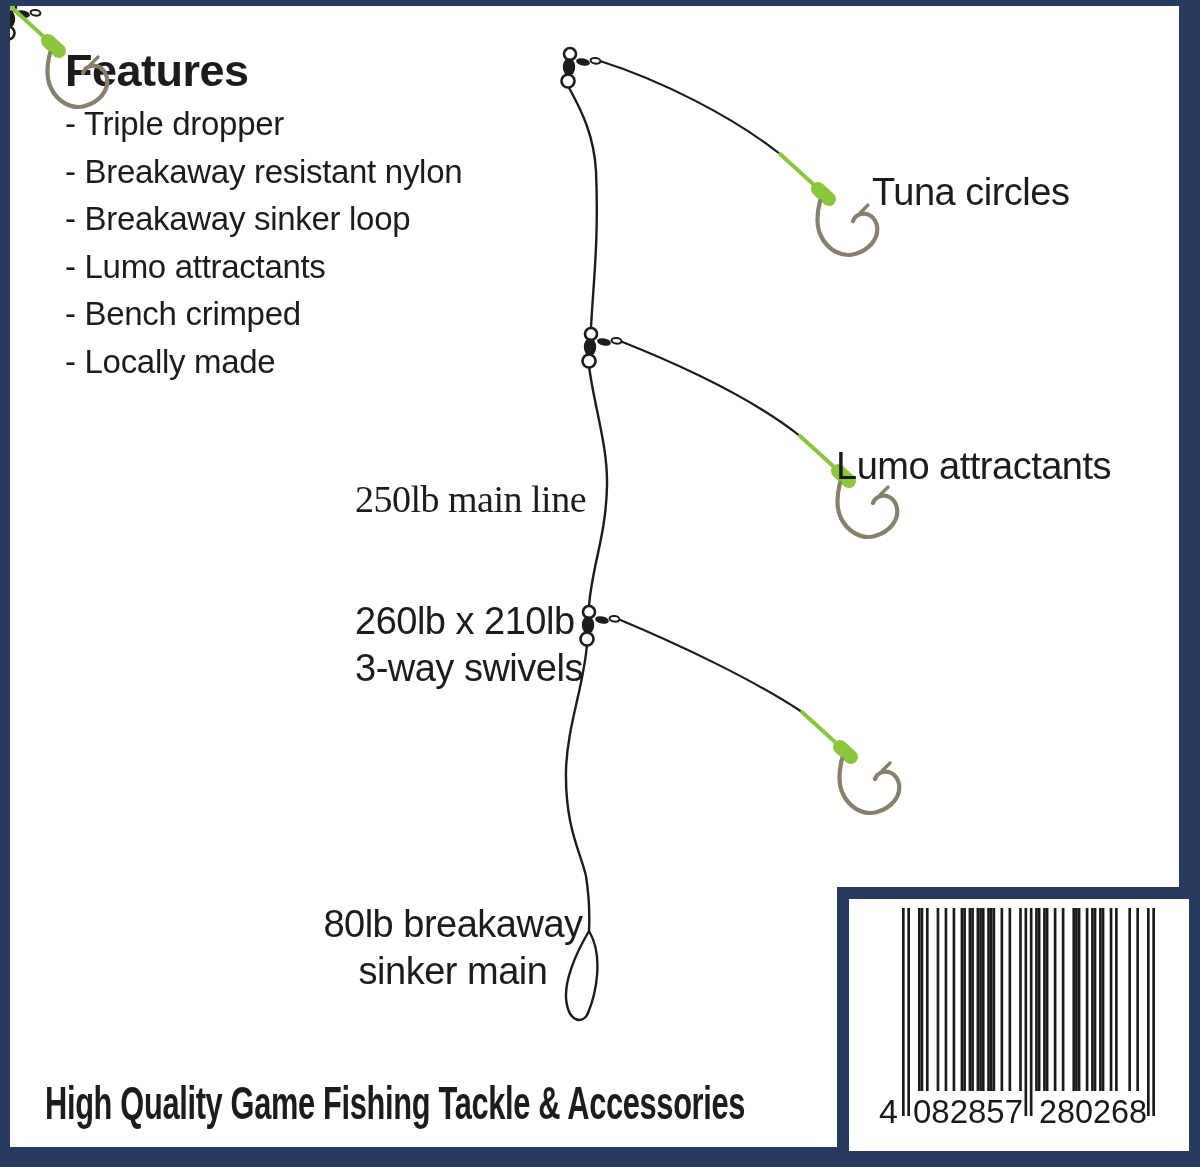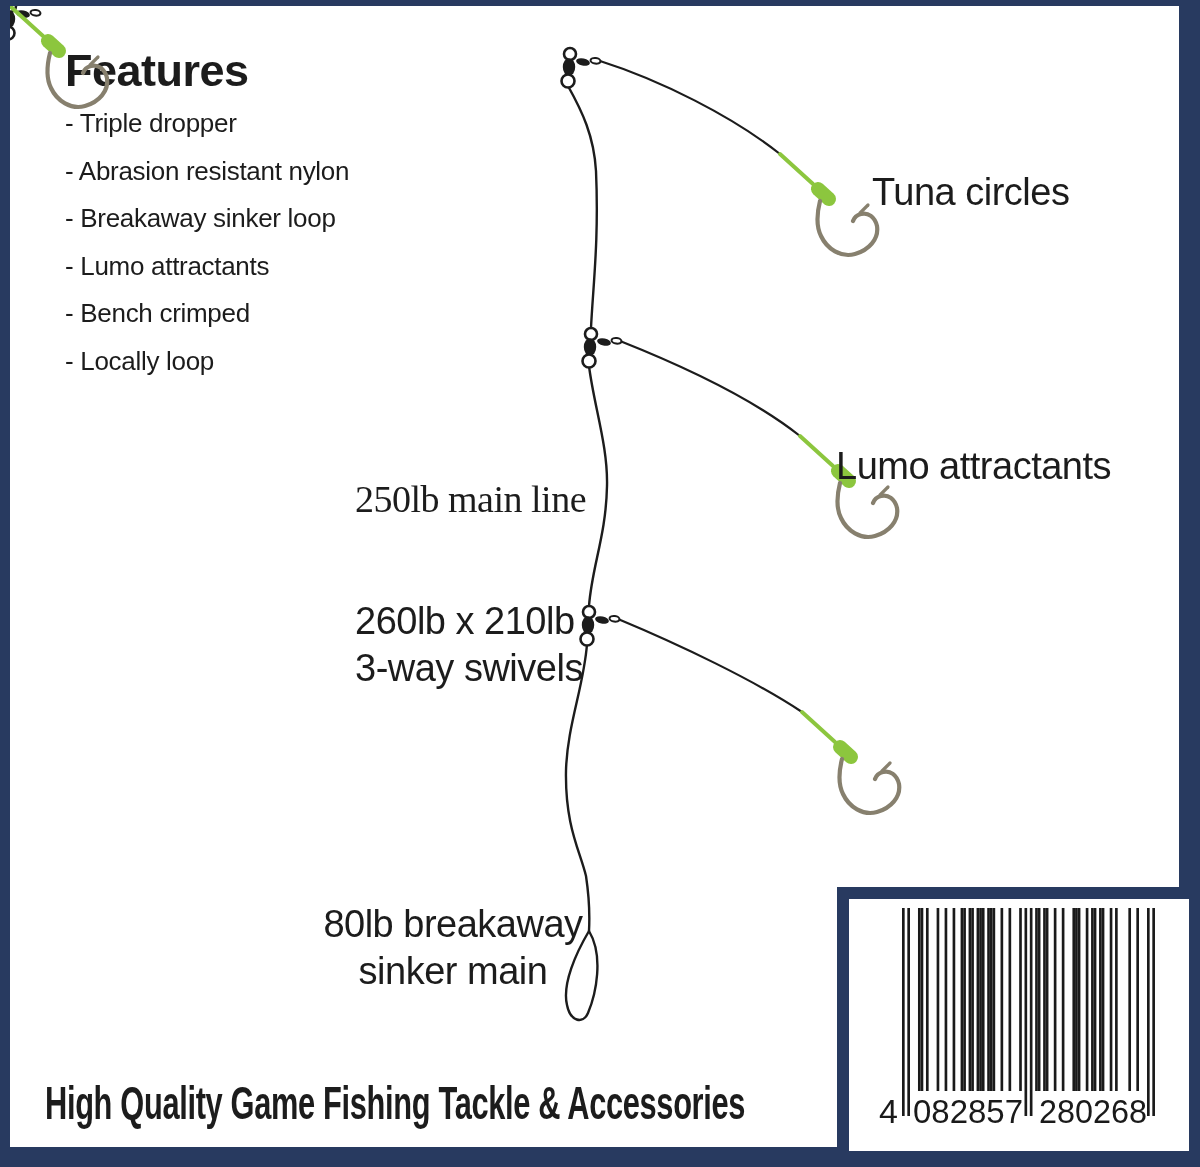--- a/index.html
+++ b/index.html
@@ -26,21 +26,21 @@
   .abs{position:absolute;}
   
   .features{left:55px;top:38px;color:var(--ink);}
   .features h1{
     margin:0 0 2px 0;
     font-size:45px;line-height:54px;font-weight:700;
     letter-spacing:-0.5px;
   }
   .features ul{list-style:none;margin:0;padding:0;}
   .features li{
-    font-size:26px;line-height:47.5px;font-weight:400;
+    font-size:33px;line-height:47.5px;font-weight:400;
     letter-spacing:-0.3px;white-space:nowrap;
   }
   
   .dlabel{
     color:var(--ink);font-size:38px;line-height:47px;
     letter-spacing:-0.5px;white-space:nowrap;font-weight:400;
   }
   .lbl-tuna{left:862px;top:163px;}
   .lbl-lumo{left:826px;top:437px;}
   .lbl-mainline{left:345px;top:470px;font-family:Liberation Serif, serif;}
@@ -70,25 +70,25 @@
 </style>
 </head>
 <body>
 
 <div class="panel">
 
   <div class="abs features">
     <h1>Features</h1>
     <ul>
         <li>- Triple dropper</li>
-        <li>- Abrasion resistant nylon</li>
+        <li>- Breakaway resistant nylon</li>
         <li>- Breakaway sinker loop</li>
         <li>- Lumo attractants</li>
         <li>- Bench crimped</li>
-        <li>- Locally loop</li>
+        <li>- Locally made</li>
       </ul>
   </div>
 
   <svg class="rig" viewBox="0 0 1200 1167" aria-hidden="true">
 
     <g fill="none" stroke="var(--ink)" stroke-width="2.4" stroke-linecap="round">
       <path d="M558,80 C572,105 584,130 586,165 C589,235 583,280 581,322"></path>
       <path d="M579,360 C584,400 598,440 597,480 C596,530 582,560 579,600"></path>
       <path d="M577,638 C574,680 557,720 556,765 C555,820 570,845 576,870 C579,890 580,906 579,925"></path>
       <path d="M579,925 C566,947 552,978 557,999 C560,1015 573,1019 578,1007 C586,988 594,950 579,925"></path>

